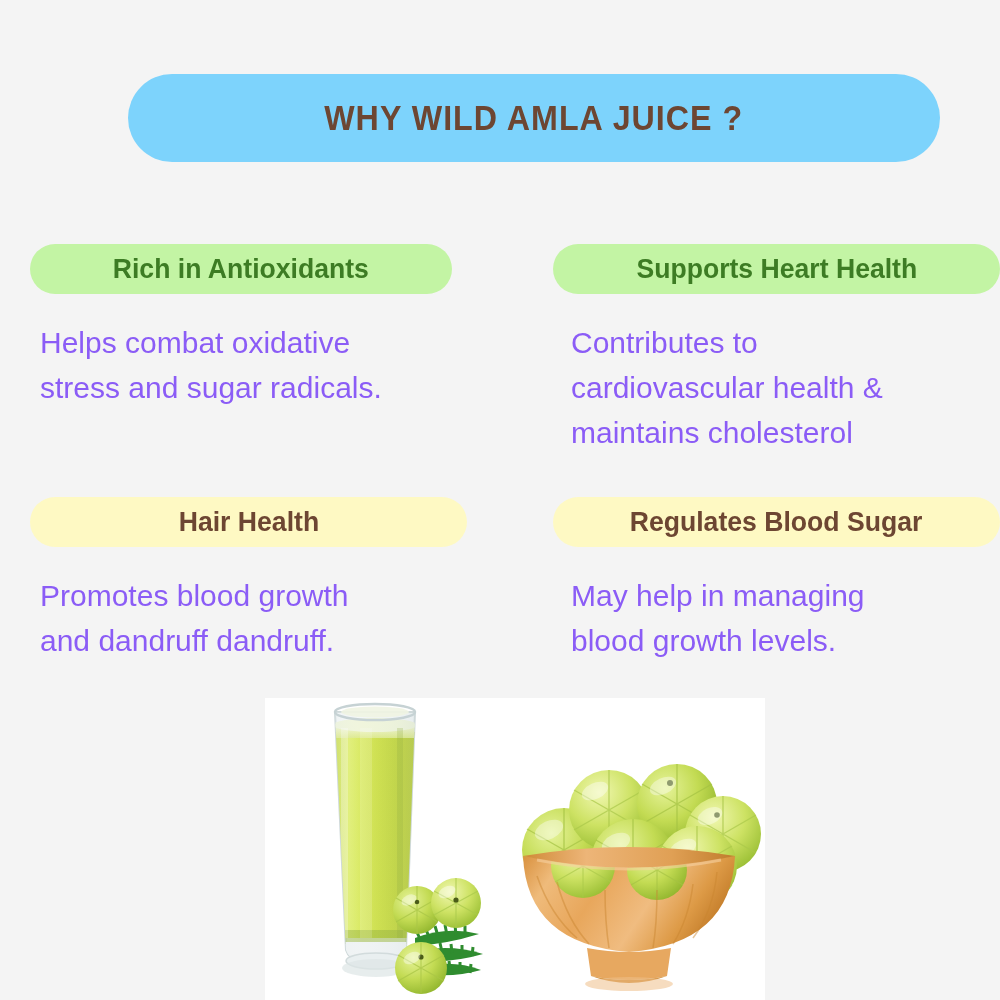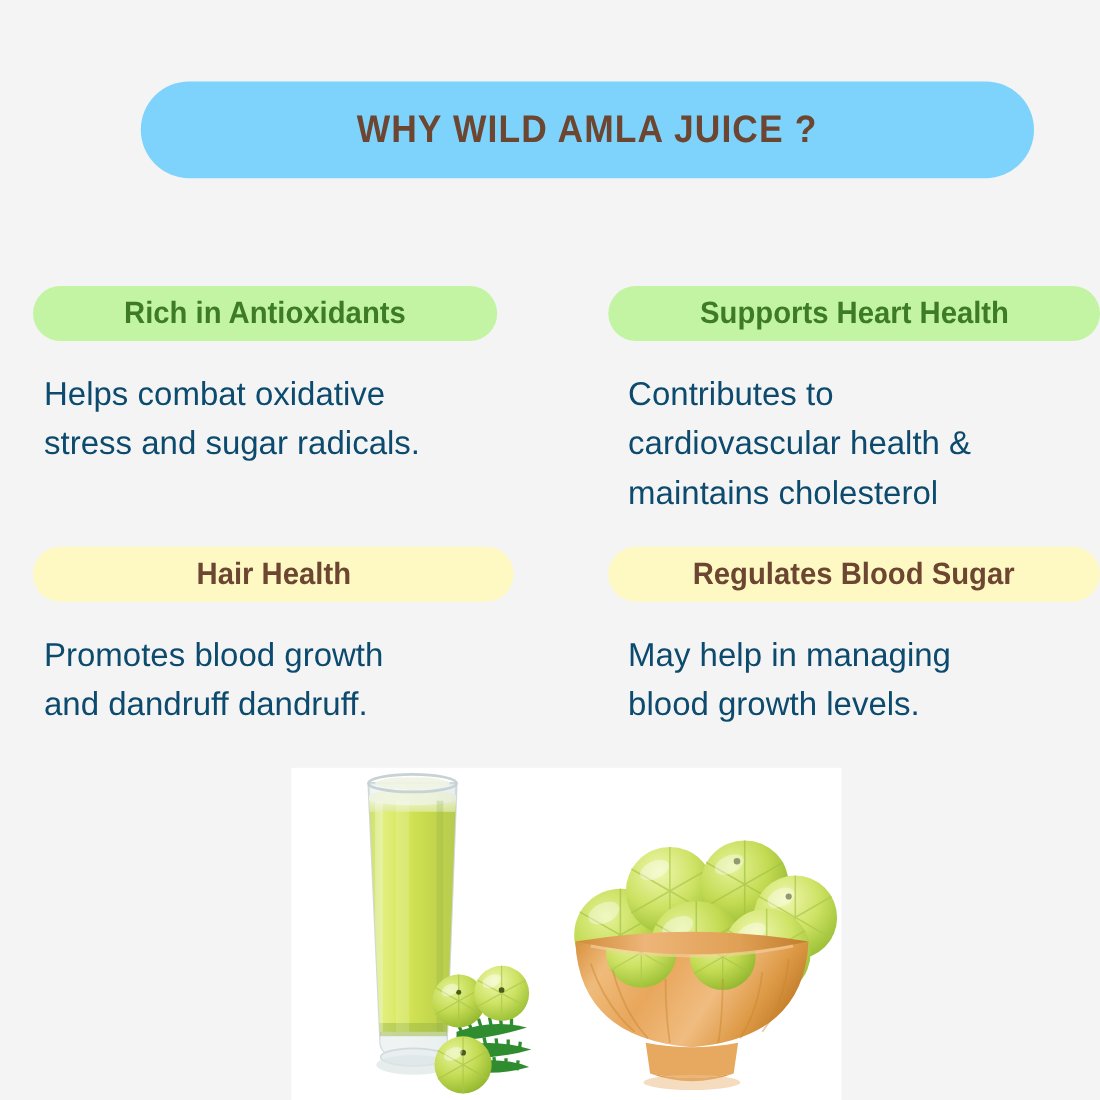--- a/index.html
+++ b/index.html
@@ -44,21 +44,21 @@
     white-space: nowrap;
     transform: scaleX(0.92);
   }
 
   
   .benefit {
     position: absolute;
   }
   .benefit.col-left  { left: 30px;  width: 470px; }
   .benefit.col-right { left: 553px; width: 447px; }
-  .benefit.row-one   { top: 260px; }
+  .benefit.row-one   { top: 244px; }
   .benefit.row-two   { top: 497px; }
 
   .pill {
     height: 50px;
     border-radius: 25px;
     display: flex;
     align-items: center;
     justify-content: center;
     box-sizing: border-box;
     padding: 0 18px;
@@ -79,21 +79,21 @@
   #pill-antioxidants { width: 422px; }
   #pill-heart        { width: 447px; }
   #pill-hair         { width: 437px; }
   #pill-bloodsugar   { width: 447px; }
 
   .benefit-body {
     margin-top: 26px;
     font-family: "Liberation Sans", sans-serif;
     font-size: 30px;
     line-height: 45px;
-    color: #0c4a6e;
+    color: #8b5cf6;
   }
   .benefit.col-left  .benefit-body { padding-left: 10px; }
   .benefit.col-right .benefit-body { padding-left: 18px; }
   .benefit-line { display: block; white-space: nowrap; }
 
   
   .photo {
     position: absolute;
     left: 265px;
     top: 698px;

